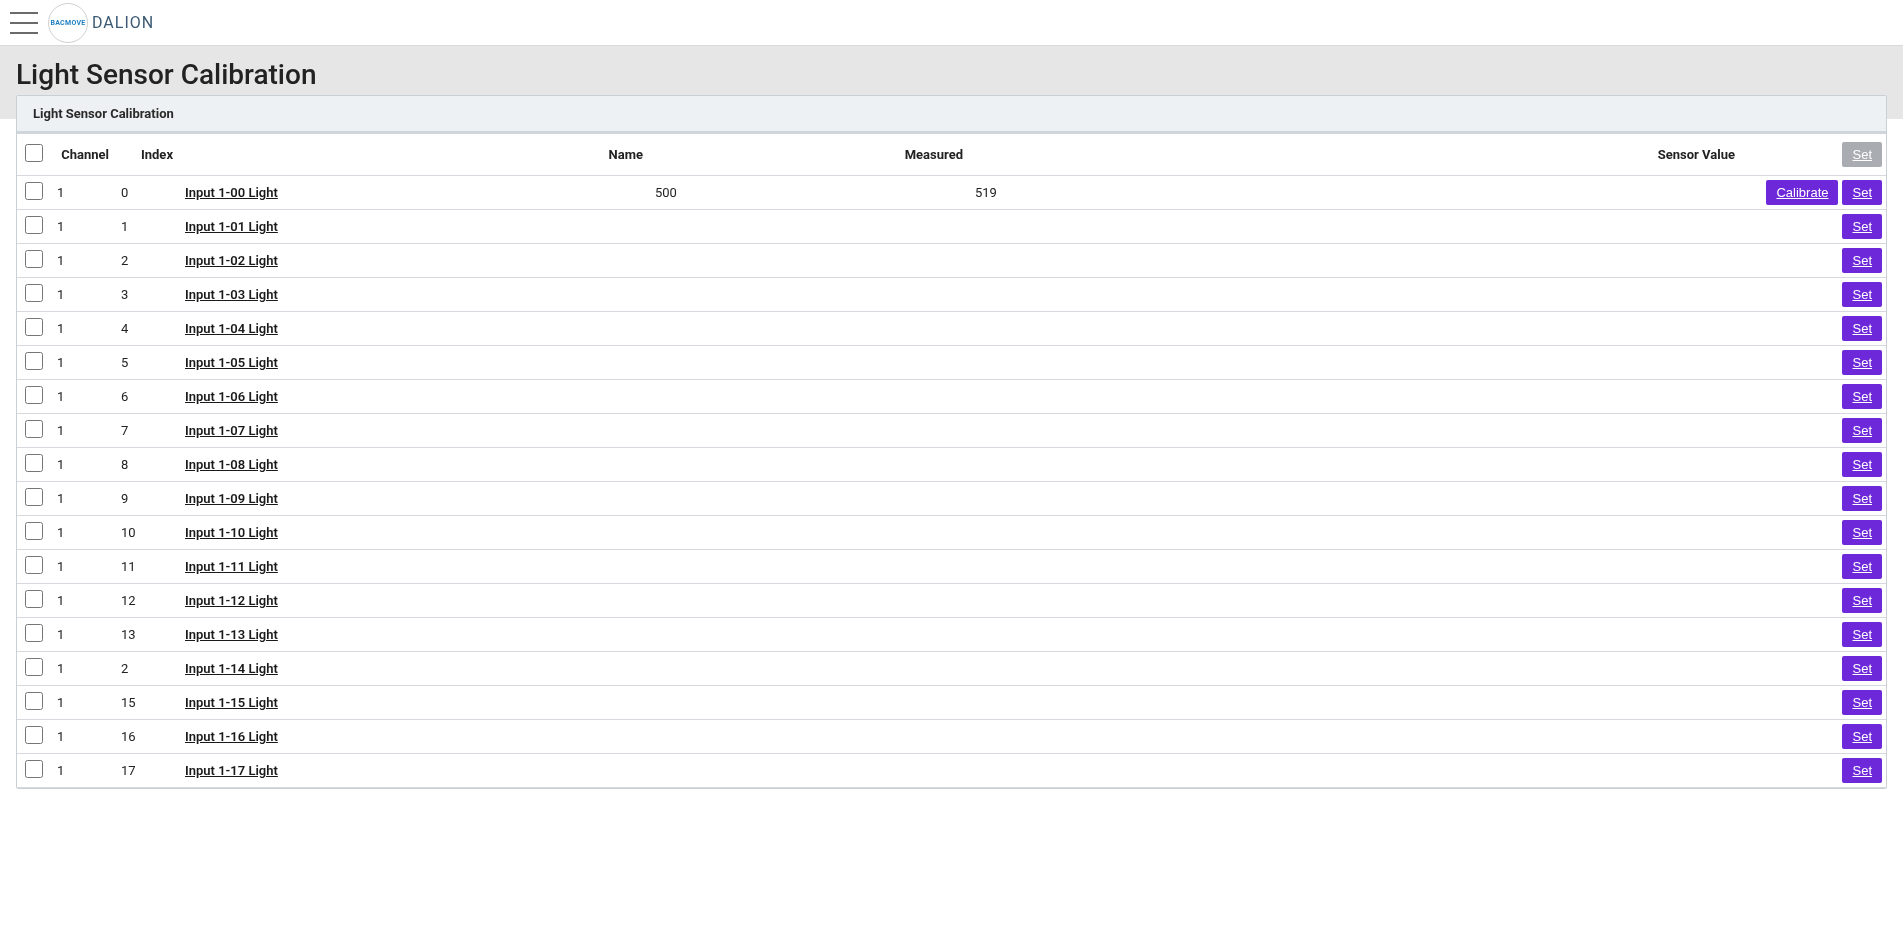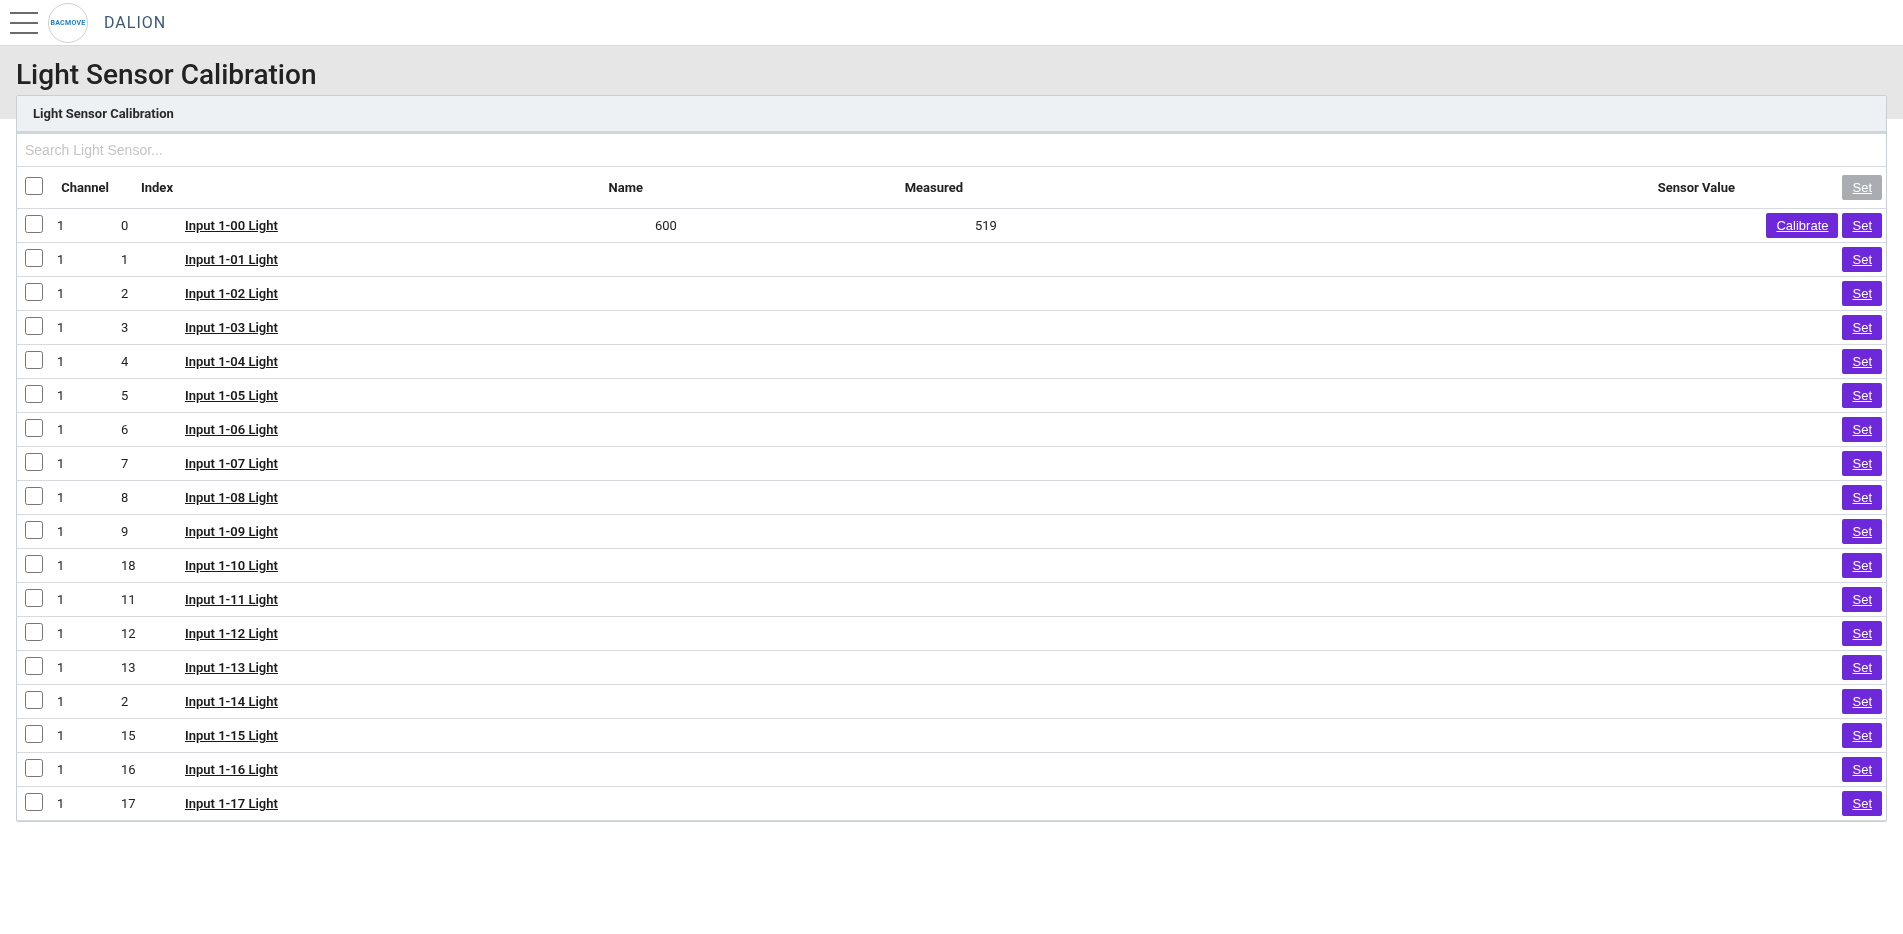--- a/index.html
+++ b/index.html
@@ -38,21 +38,21 @@
   height: 40px;
   border: 1px solid #d0d0d0;
   border-radius: 50%;
   display: flex;
   align-items: center;
   justify-content: center;
   font-size: 7px;
   font-weight: bold;
   color: #1f7fc2;
   letter-spacing: 0.3px;
-  margin-right: 16px;
+  margin-right: 4px;
 }
 .brand {
   font-size: 16px;
   font-weight: 400;
   color: #3c5a73;
   letter-spacing: 1px;
 }
 
 
 .page-title-bar {
@@ -172,23 +172,20 @@
   <div class="brand">DALION</div>
 </div>
 
 <div class="page-title-bar">
   <h1 class="page-title">Light Sensor Calibration</h1>
 </div>
 
 <div class="panel">
   <div class="panel-header">Light Sensor Calibration</div>
 
-  <div class="search-row">
-    <input type="text" class="search-input" placeholder="Search Light Sensor..." style="">
-  </div>
 
   <table>
     <thead>
       <tr>
         <th><input type="checkbox" style=""></th>
         <th class="col-channel">Channel</th>
         <th class="col-index">Index</th>
         <th class="col-name">Name</th>
         <th class="col-measured">Measured</th>
         <th class="col-sensor">Sensor Value</th>
@@ -196,21 +193,21 @@
           <button class="btn btn-disabled">Set</button>
         </th>
       </tr>
     </thead>
     <tbody id="table-body">
         <tr>
           <td><input type="checkbox" style=""></td>
           <td class="col-channel">1</td>
           <td class="col-index">0</td>
           <td class="col-name"><a href="#" class="name-link">Input 1-00 Light</a></td>
-          <td class="col-measured">600</td>
+          <td class="col-measured">500</td>
           <td class="col-sensor">519</td>
           <td class="col-actions"><button class="btn btn-dark">Calibrate</button><button class="btn btn-dark">Set</button></td>
         </tr>
         <tr>
           <td><input type="checkbox" style=""></td>
           <td class="col-channel">1</td>
           <td class="col-index">1</td>
           <td class="col-name"><a href="#" class="name-link">Input 1-01 Light</a></td>
           <td class="col-measured"></td>
           <td class="col-sensor"></td>
@@ -284,21 +281,21 @@
           <td class="col-channel">1</td>
           <td class="col-index">9</td>
           <td class="col-name"><a href="#" class="name-link">Input 1-09 Light</a></td>
           <td class="col-measured"></td>
           <td class="col-sensor"></td>
           <td class="col-actions"><button class="btn btn-dark">Set</button></td>
         </tr>
         <tr>
           <td><input type="checkbox" style=""></td>
           <td class="col-channel">1</td>
-          <td class="col-index">18</td>
+          <td class="col-index">10</td>
           <td class="col-name"><a href="#" class="name-link">Input 1-10 Light</a></td>
           <td class="col-measured"></td>
           <td class="col-sensor"></td>
           <td class="col-actions"><button class="btn btn-dark">Set</button></td>
         </tr>
         <tr>
           <td><input type="checkbox" style=""></td>
           <td class="col-channel">1</td>
           <td class="col-index">11</td>
           <td class="col-name"><a href="#" class="name-link">Input 1-11 Light</a></td>

